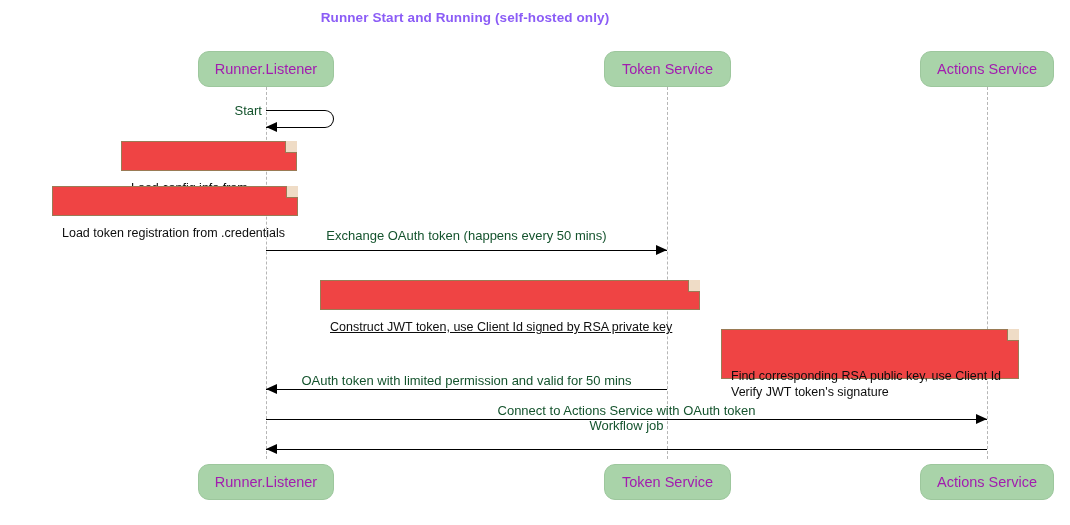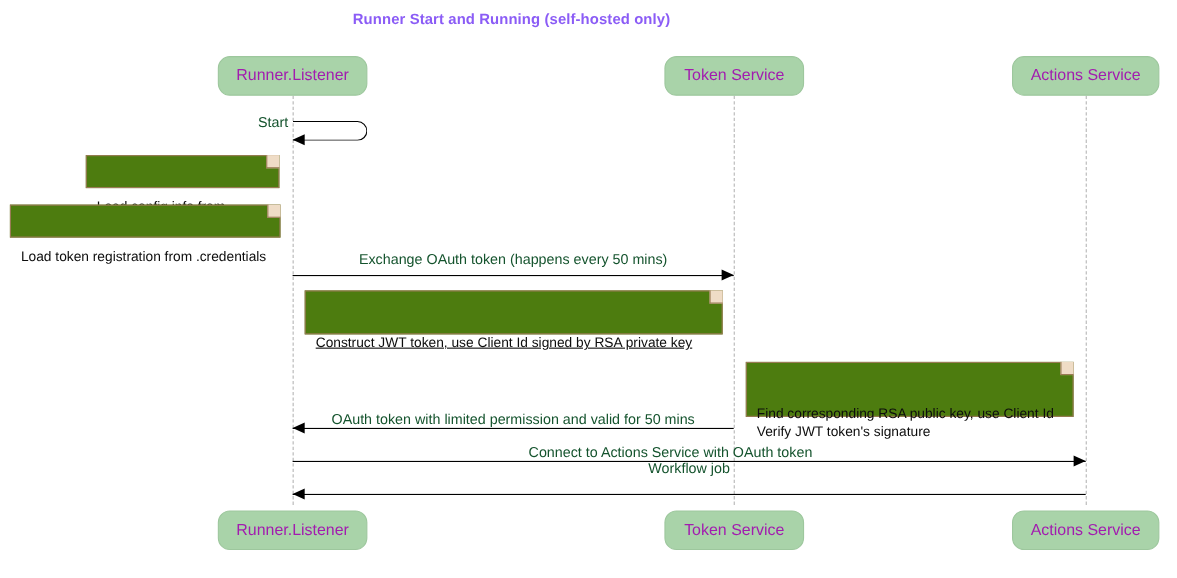--- a/index.html
+++ b/index.html
@@ -43,28 +43,29 @@
     display: flex;
     align-items: center;
     justify-content: center;
     color: #a21caf;
     font-size: 14.5px;
     box-sizing: border-box;
     white-space: nowrap;
   }
   .note {
     position: absolute;
-    background: #4d7c0f;
+    background: #ef4444;
     border: 1px solid #9a7b55;
     box-sizing: border-box;
     padding: 6px 9px 6px 9px;
     font-size: 12.5px;
     color: #0d0d0d;
     line-height: 16px;
     white-space: pre-line;
+    margin-left: 43px;
   }
   .note .fold {
     position: absolute;
     top: -1px;
     right: -1px;
     width: 11px;
     height: 11px;
     background: #efdcc6;
     border-left: 1px solid #9a7b55;
     border-bottom: 1px solid #9a7b55;
@@ -141,36 +142,36 @@
 
   <div class="note" style="left:9px; top:186px; width:246px; height:30px;">
     <span class="fold"></span>
     <span>Load token registration from .credentials</span>
   </div>
 
   <div class="msg-label" style="left:266px; top:228px; width:401px;">Exchange OAuth token (happens every 50 mins)</div>
   <div class="msg-line" style="left:266px; top:250px; width:401px;"></div>
   <div class="arrow-right" style="left:656px; top:245px;"></div>
 
-  <div class="note" style="left:277px; top:264px; width:380px; height:40px;text-decoration:underline;">
+  <div class="note" style="left:277px; top:280px; width:380px; height:30px;text-decoration:underline;">
     <span class="fold"></span>
     <span>Construct JWT token, use Client Id signed by RSA private key</span>
   </div>
 
   <div class="note" style="left:678px; top:329px; width:298px; height:50px;">
     <span class="fold"></span>
     <span>Find corresponding RSA public key, use Client Id
 Verify JWT token's signature</span>
   </div>
 
   <div class="msg-label" style="left:266px; top:373px; width:401px;">OAuth token with limited permission and valid for 50 mins</div>
   <div class="msg-line" style="left:266px; top:389px; width:401px;"></div>
   <div class="arrow-left" style="left:266px; top:384px;"></div>
 
-  <div class="msg-label" style="left:249px; top:403px; width:721px;">Connect to Actions Service with OAuth token</div>
+  <div class="msg-label" style="left:266px; top:403px; width:721px;">Connect to Actions Service with OAuth token</div>
   <div class="msg-line" style="left:266px; top:419px; width:721px;"></div>
   <div class="arrow-right" style="left:976px; top:414px;"></div>
 
   <div class="msg-label" style="left:266px; top:418px; width:721px;">Workflow job</div>
   <div class="msg-line" style="left:266px; top:449px; width:721px;"></div>
   <div class="arrow-left" style="left:266px; top:444px;"></div>
 
 </div>
 
 </body></html>

